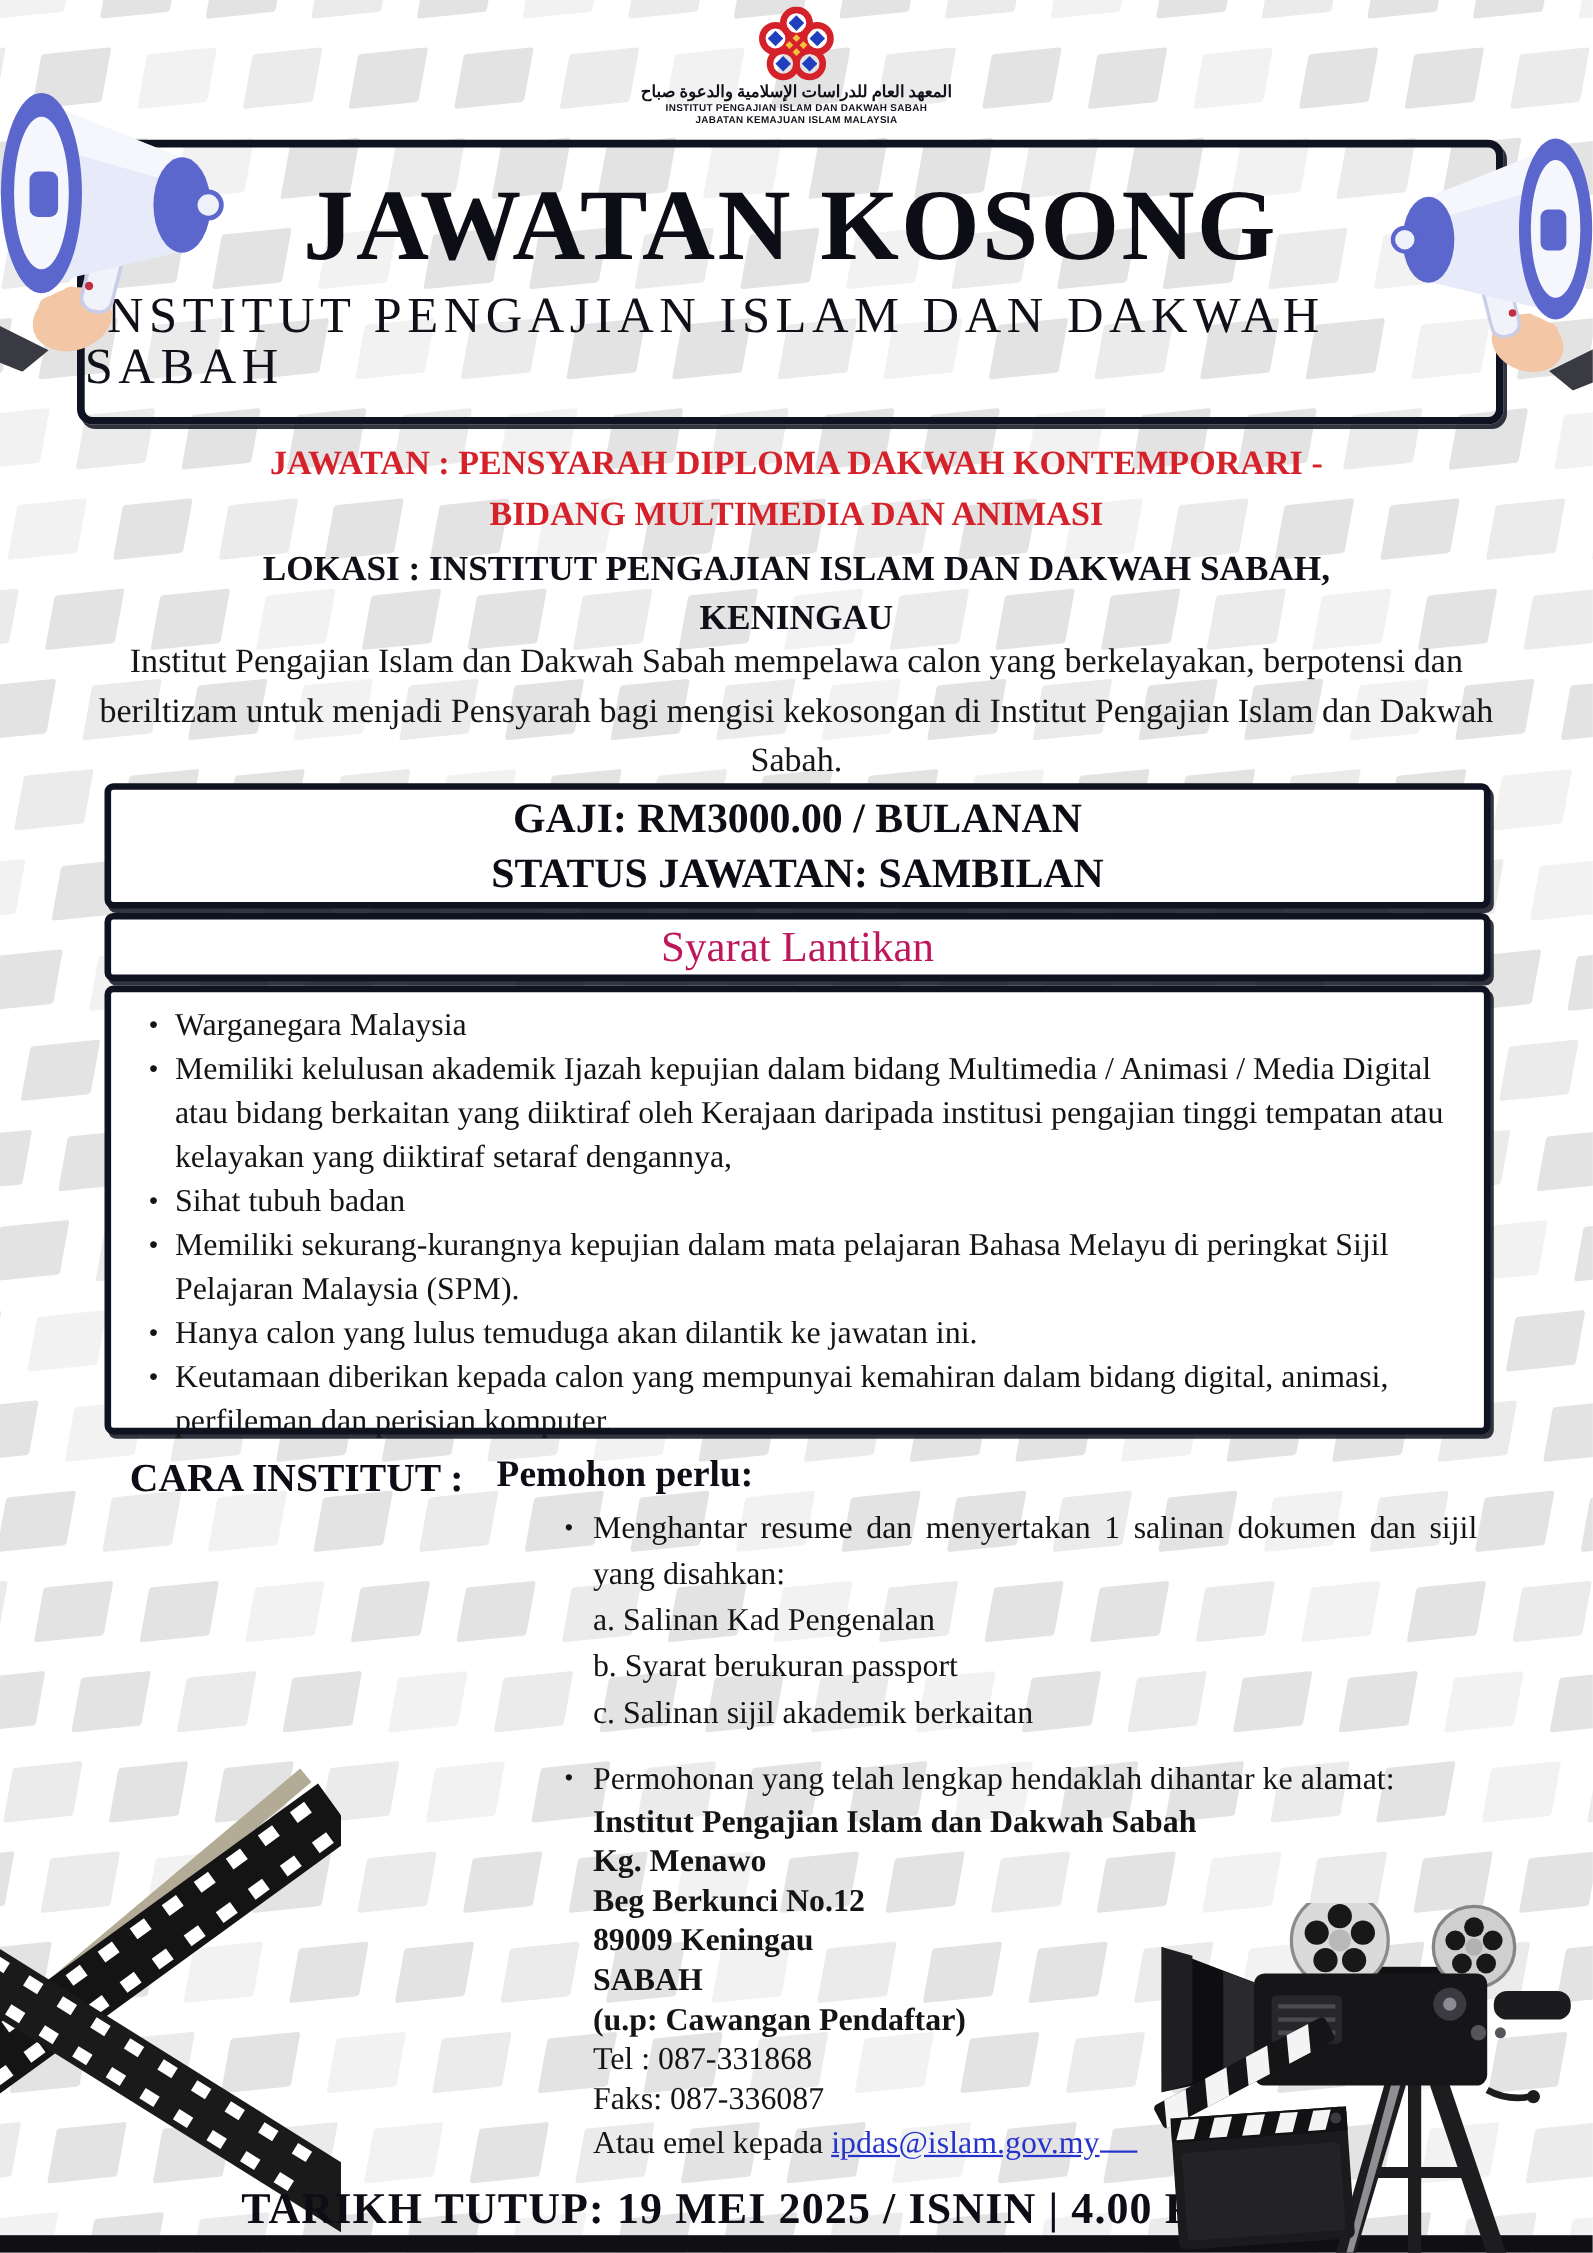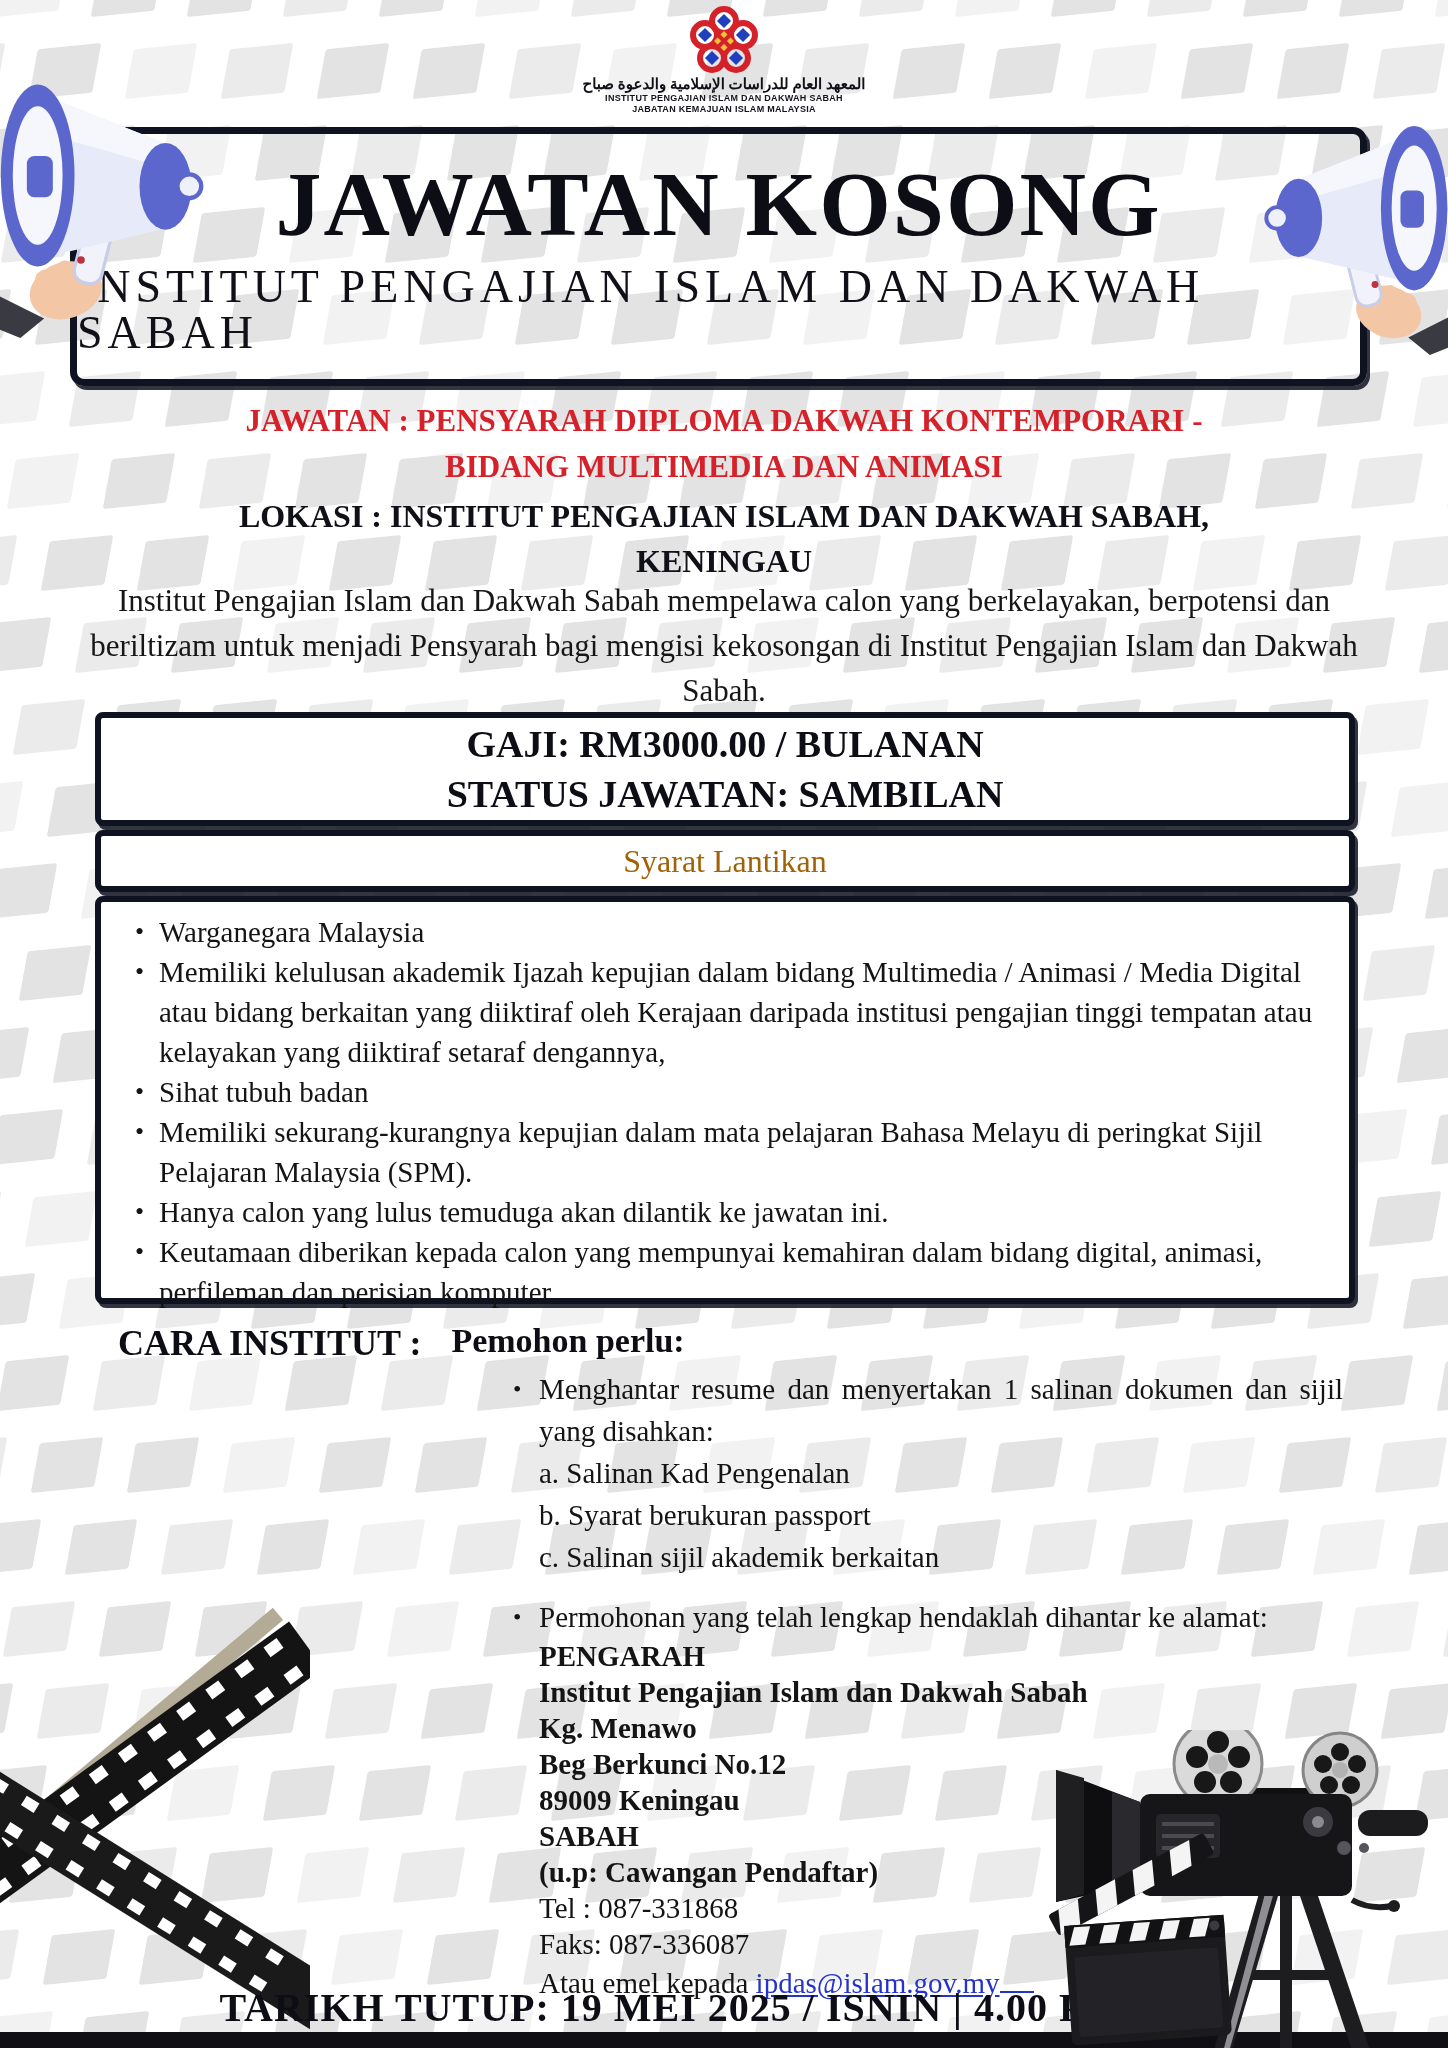--- a/index.html
+++ b/index.html
@@ -35,21 +35,21 @@
   .location-block{top:494px;color:#101018;font-weight:bold;font-size:32px;line-height:45px;}
   .intro-block{top:578px;font-size:31px;line-height:45px;color:#161616;}
   
   .frame{position:absolute;left:95px;width:1260px;background:#fff;
     border:6px solid #0f1220;border-radius:8px;z-index:1;
     box-shadow:3px 4px 0 rgba(15,18,32,.85);box-sizing:border-box;}
   .salary-box{top:712px;height:114px;display:flex;flex-direction:column;
     align-items:center;justify-content:center;}
   .salary-line{font-size:38px;font-weight:bold;color:#0d0d16;line-height:50px;}
   .syarat-box{top:830px;height:62px;display:flex;align-items:center;justify-content:center;}
-  .syarat-title{font-size:32px;color:#a16207;}
+  .syarat-title{font-size:39px;color:#be185d;}
   .req-box{top:896px;height:408px;padding:10px 24px 8px 22px;}
   .req-list{margin:0;padding:0;list-style:none;}
   .req-list li{position:relative;padding-left:36px;font-size:29px;line-height:40px;color:#141414;}
   .req-list li::before{content:"•";position:absolute;left:12px;top:0;font-size:26px;}
   
   .apply-head{position:absolute;left:118px;top:1322px;display:flex;gap:30px;z-index:1;}
   .apply-label{font-size:36px;font-weight:bold;color:#0d0d16;}
   .apply-sublabel{font-size:34px;font-weight:bold;color:#0d0d16;}
   .apply-body{position:absolute;left:505px;top:1368px;width:838px;z-index:1;font-size:29px;color:#141414;}
   .bullet-line{position:relative;padding-left:34px;line-height:42px;}
@@ -591,21 +591,20 @@
   <div class="apply-sublabel">Pemohon perlu:</div>
 </div>
 
 <div class="apply-body">
   <div class="bullet-line bullet-justify">Menghantar resume dan menyertakan 1 salinan dokumen dan sijil yang disahkan:</div>
   <div class="doc-line">a. Salinan Kad Pengenalan</div>
   <div class="doc-line">b. Syarat berukuran passport</div>
   <div class="doc-line">c. Salinan sijil akademik berkaitan</div>
   <div class="apply-gap"></div>
   <div class="bullet-line">Permohonan yang telah lengkap hendaklah dihantar ke alamat:</div>
-  <div class="addr-line">PENGARAH</div>
   <div class="addr-line">Institut Pengajian Islam dan Dakwah Sabah</div>
   <div class="addr-line">Kg. Menawo</div>
   <div class="addr-line">Beg Berkunci No.12</div>
   <div class="addr-line">89009 Keningau</div>
   <div class="addr-line">SABAH</div>
   <div class="addr-line">(u.p: Cawangan Pendaftar)</div>
   <div class="contact-line">Tel : 087-331868</div>
   <div class="contact-line">Faks: 087-336087</div>
   <div class="contact-line">
     <span>Atau emel kepada </span><a class="email-link">ipdas@islam.gov.my</a><span class="email-tail"></span>

